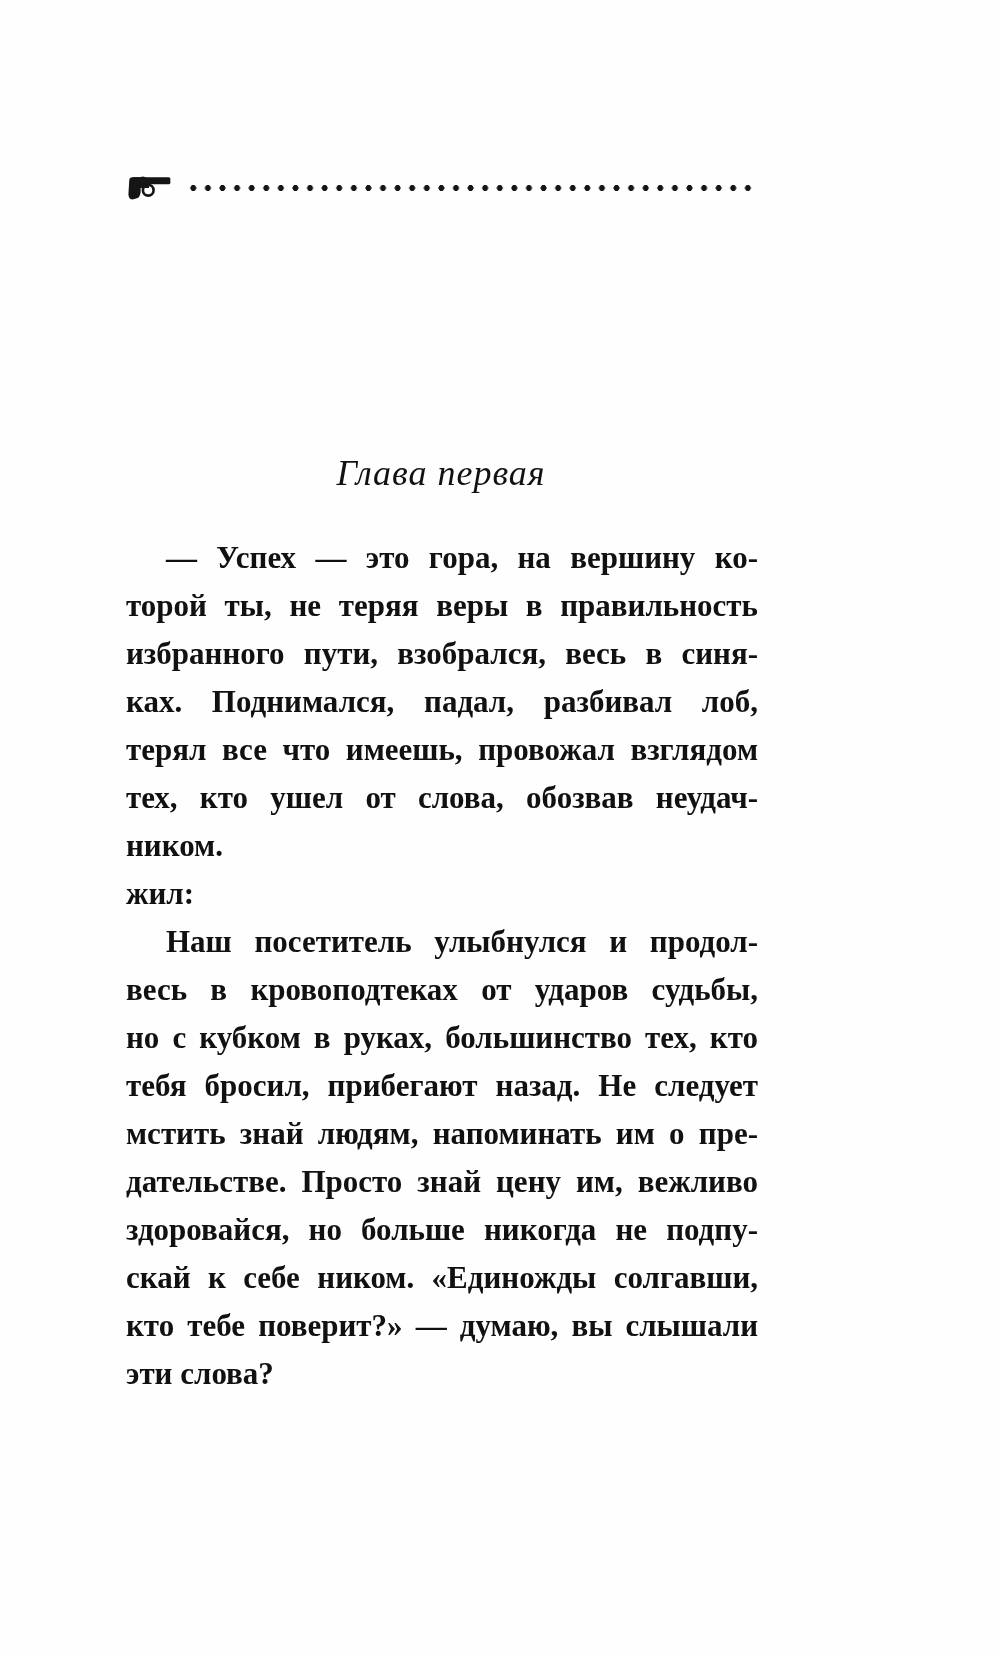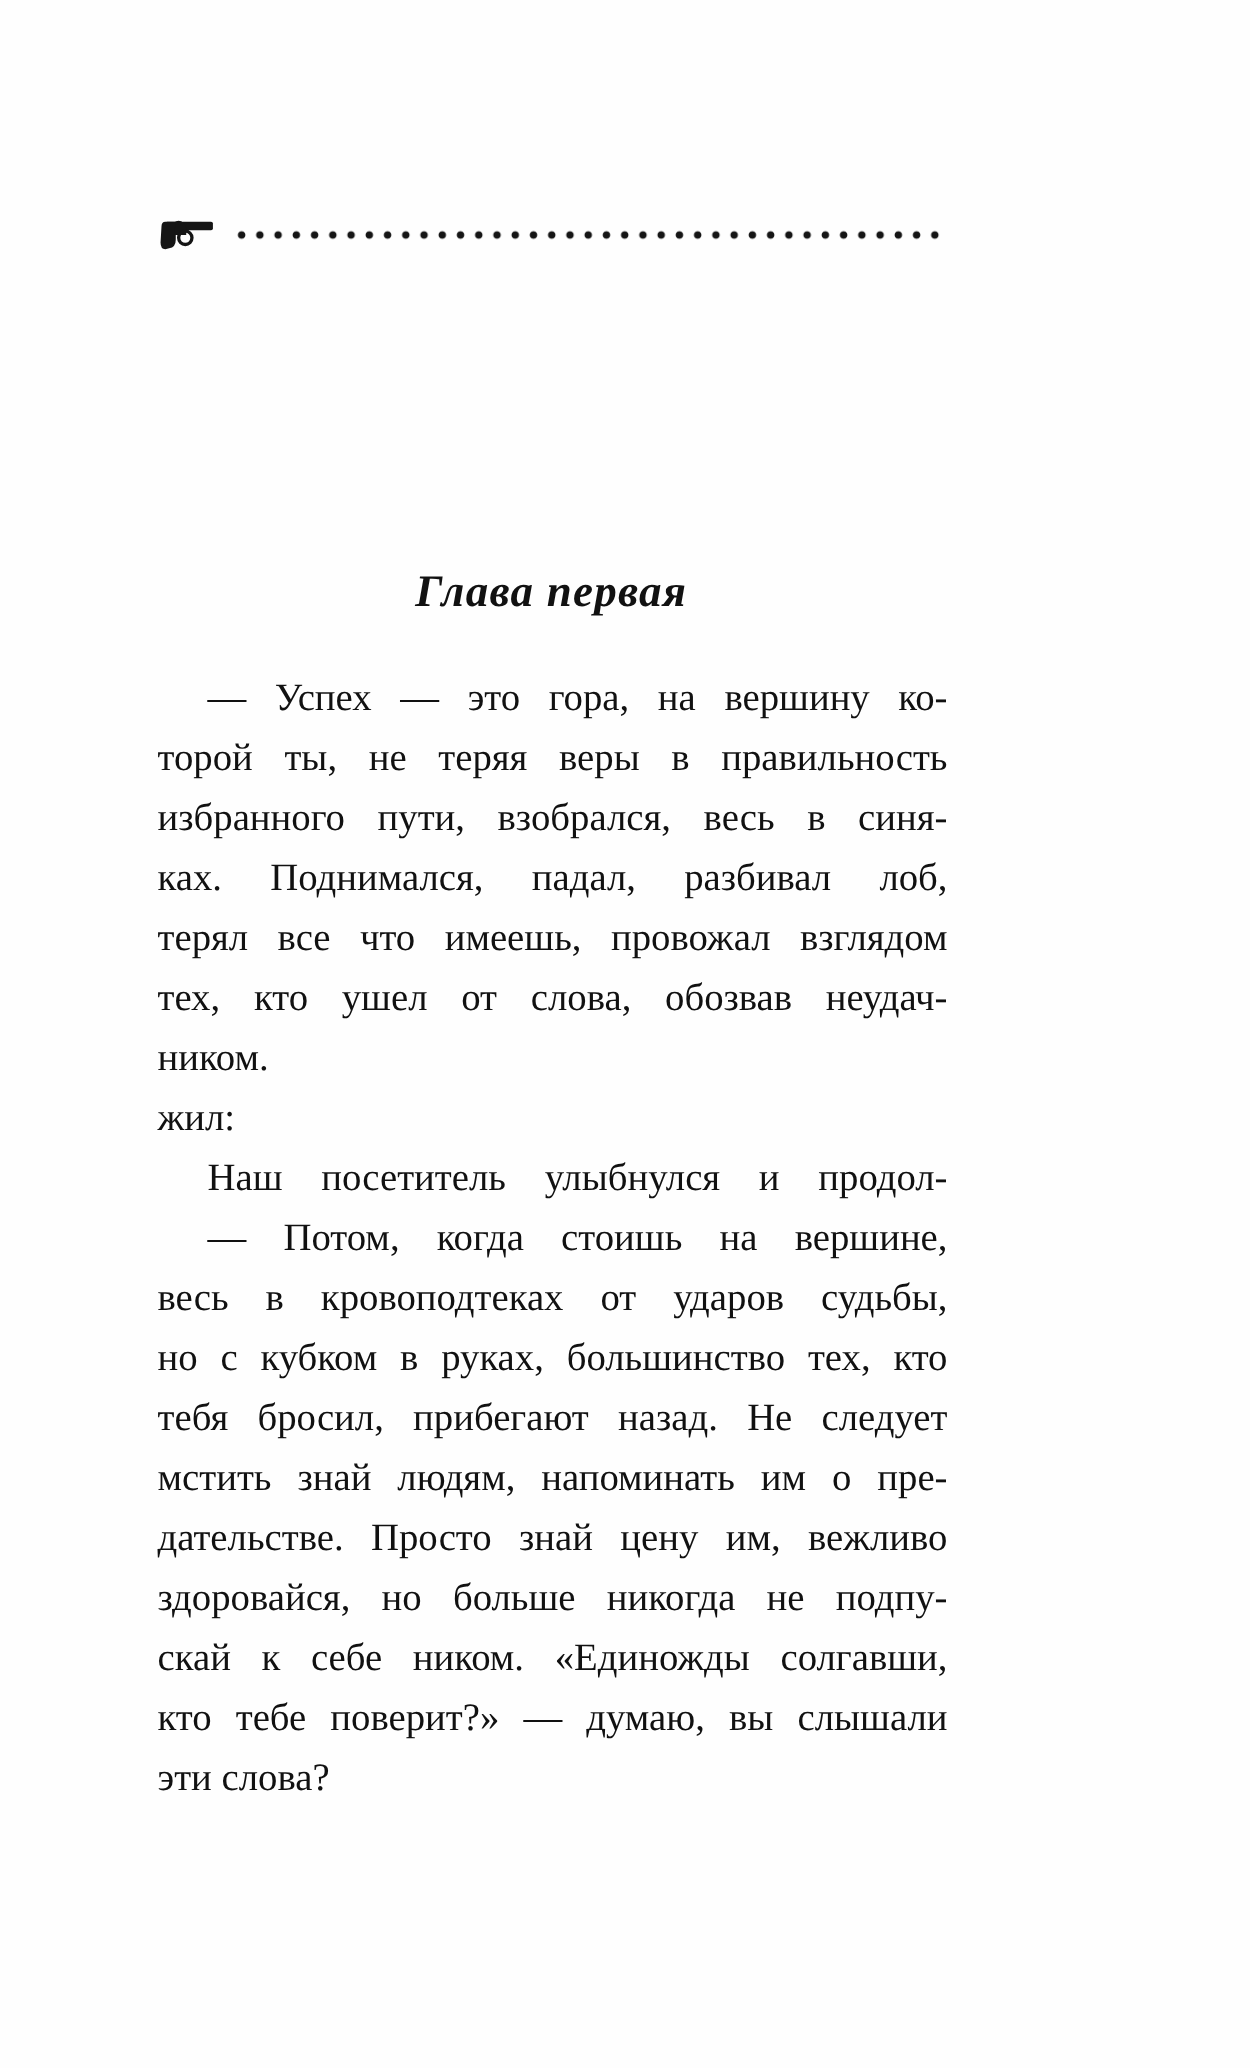--- a/index.html
+++ b/index.html
@@ -29,32 +29,32 @@
     background-repeat:repeat-x;
     background-position:0 50%;
   }
   .chapter-title{
     position:absolute;
     left:126px; top:452px;
     width:630px;
     margin:0;
     text-align:center;
     font-style:italic;
-    font-weight:bold;
+    font-weight:normal;
     font-size:36px;
     letter-spacing:1px;
   }
   .body-text{
     position:absolute;
     left:126px; top:534px;
     width:632px;
     font-size:31px;
     line-height:48px;
   }
-  .para{margin:0;}
+  .para{margin:0;font-weight:bold;}
   .line{
     text-align:justify;
     text-align-last:justify;
     white-space:normal;
   }
   .line.first{text-indent:40px;}
   .line.last{text-align-last:left;}
 </style>
 </head>
 <body>
@@ -87,21 +87,20 @@
       <div class="line">тех, кто ушел от слова, обозвав неудач-</div>
       <div class="line last">ником.</div>
     </div>
 
     <div class="para">
       <div class="line last">жил:</div>
       <div class="line first">Наш посетитель улыбнулся и продол-</div>
     </div>
 
     <div class="para">
-      <div class="line first">— Потом, когда стоишь на вершине,</div>
       <div class="line">весь в кровоподтеках от ударов судьбы,</div>
       <div class="line">но с кубком в руках, большинство тех, кто</div>
       <div class="line">тебя бросил, прибегают назад. Не следует</div>
       <div class="line">мстить знай людям, напоминать им о пре-</div>
       <div class="line">дательстве. Просто знай цену им, вежливо</div>
       <div class="line">здоровайся, но больше никогда не подпу-</div>
       <div class="line">скай к себе ником. «Единожды солгавши,</div>
       <div class="line">кто тебе поверит?» — думаю, вы слышали</div>
       <div class="line last">эти слова?</div>
     </div>

